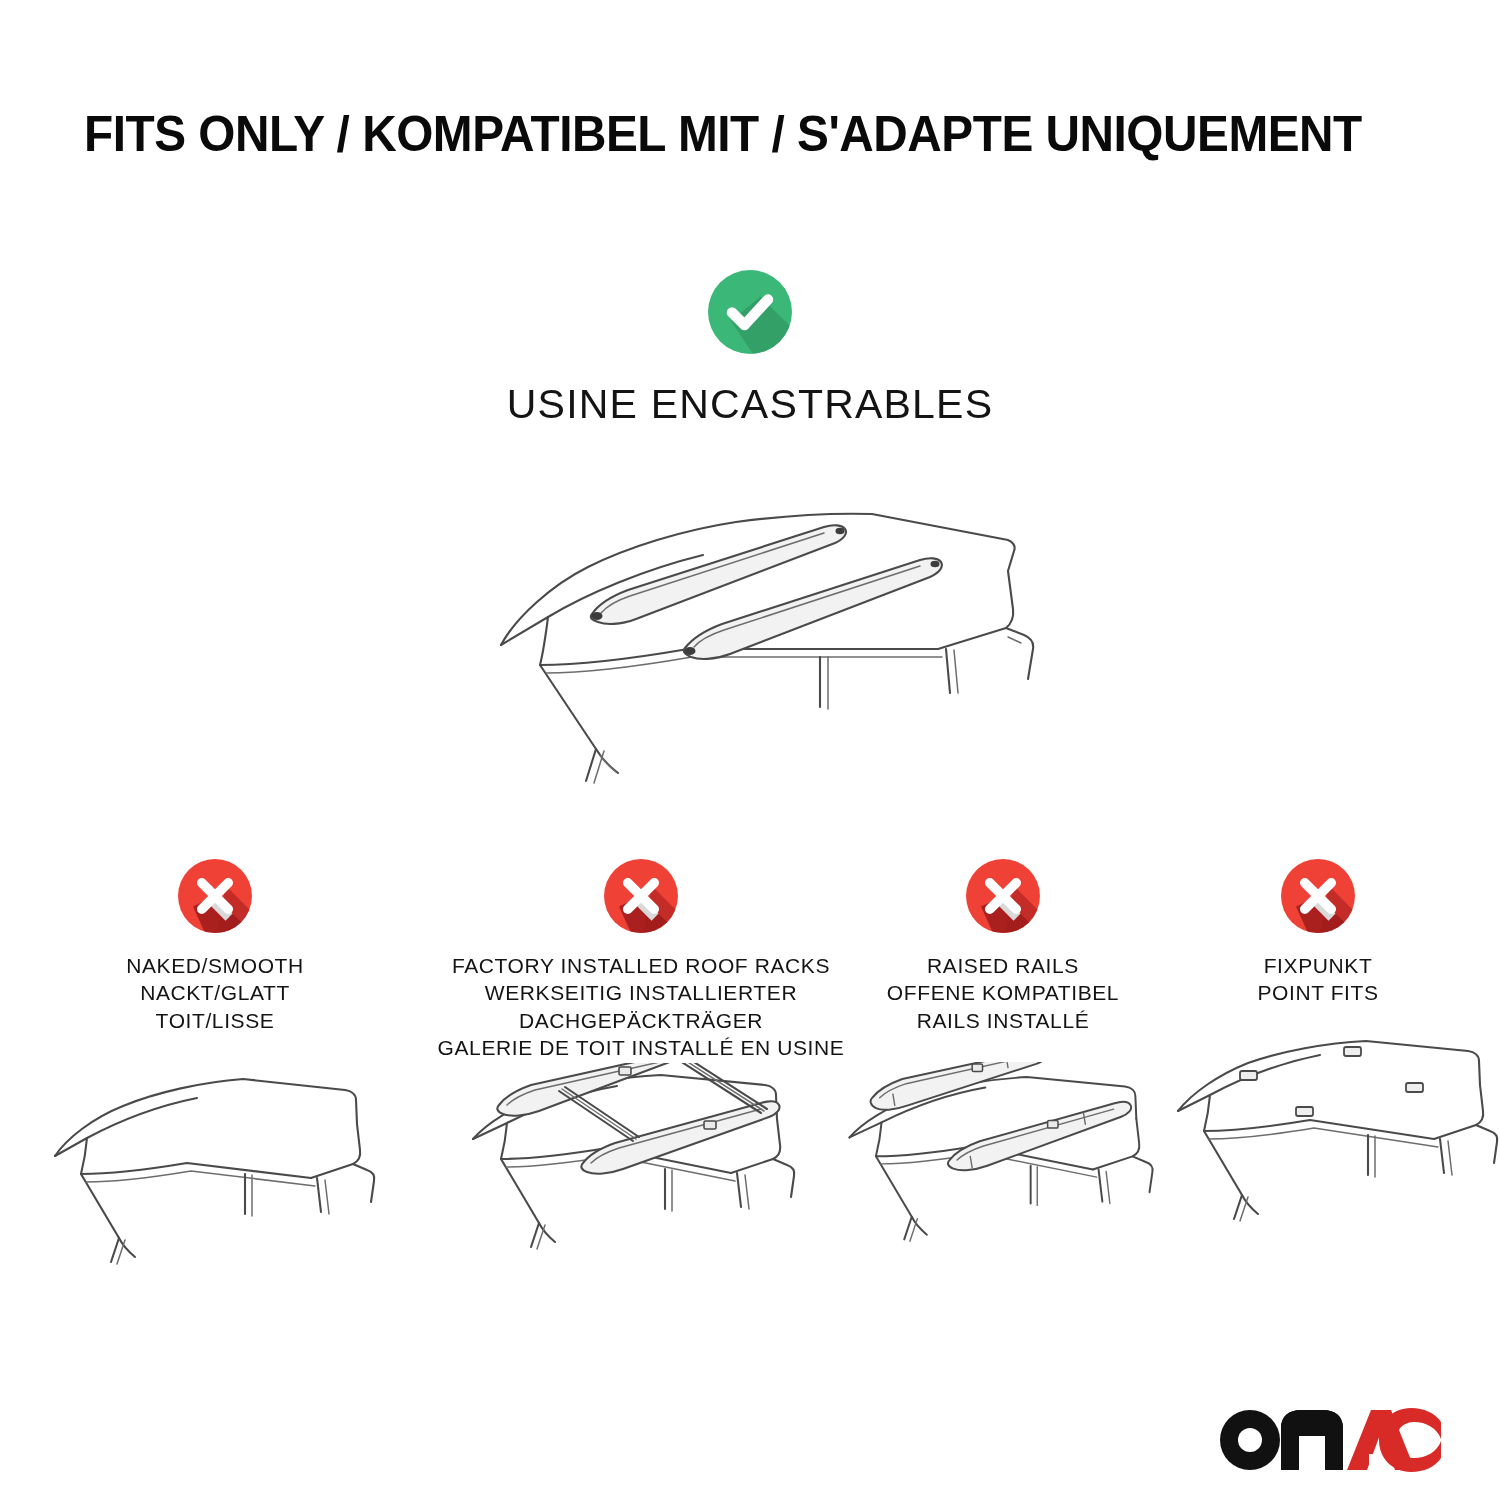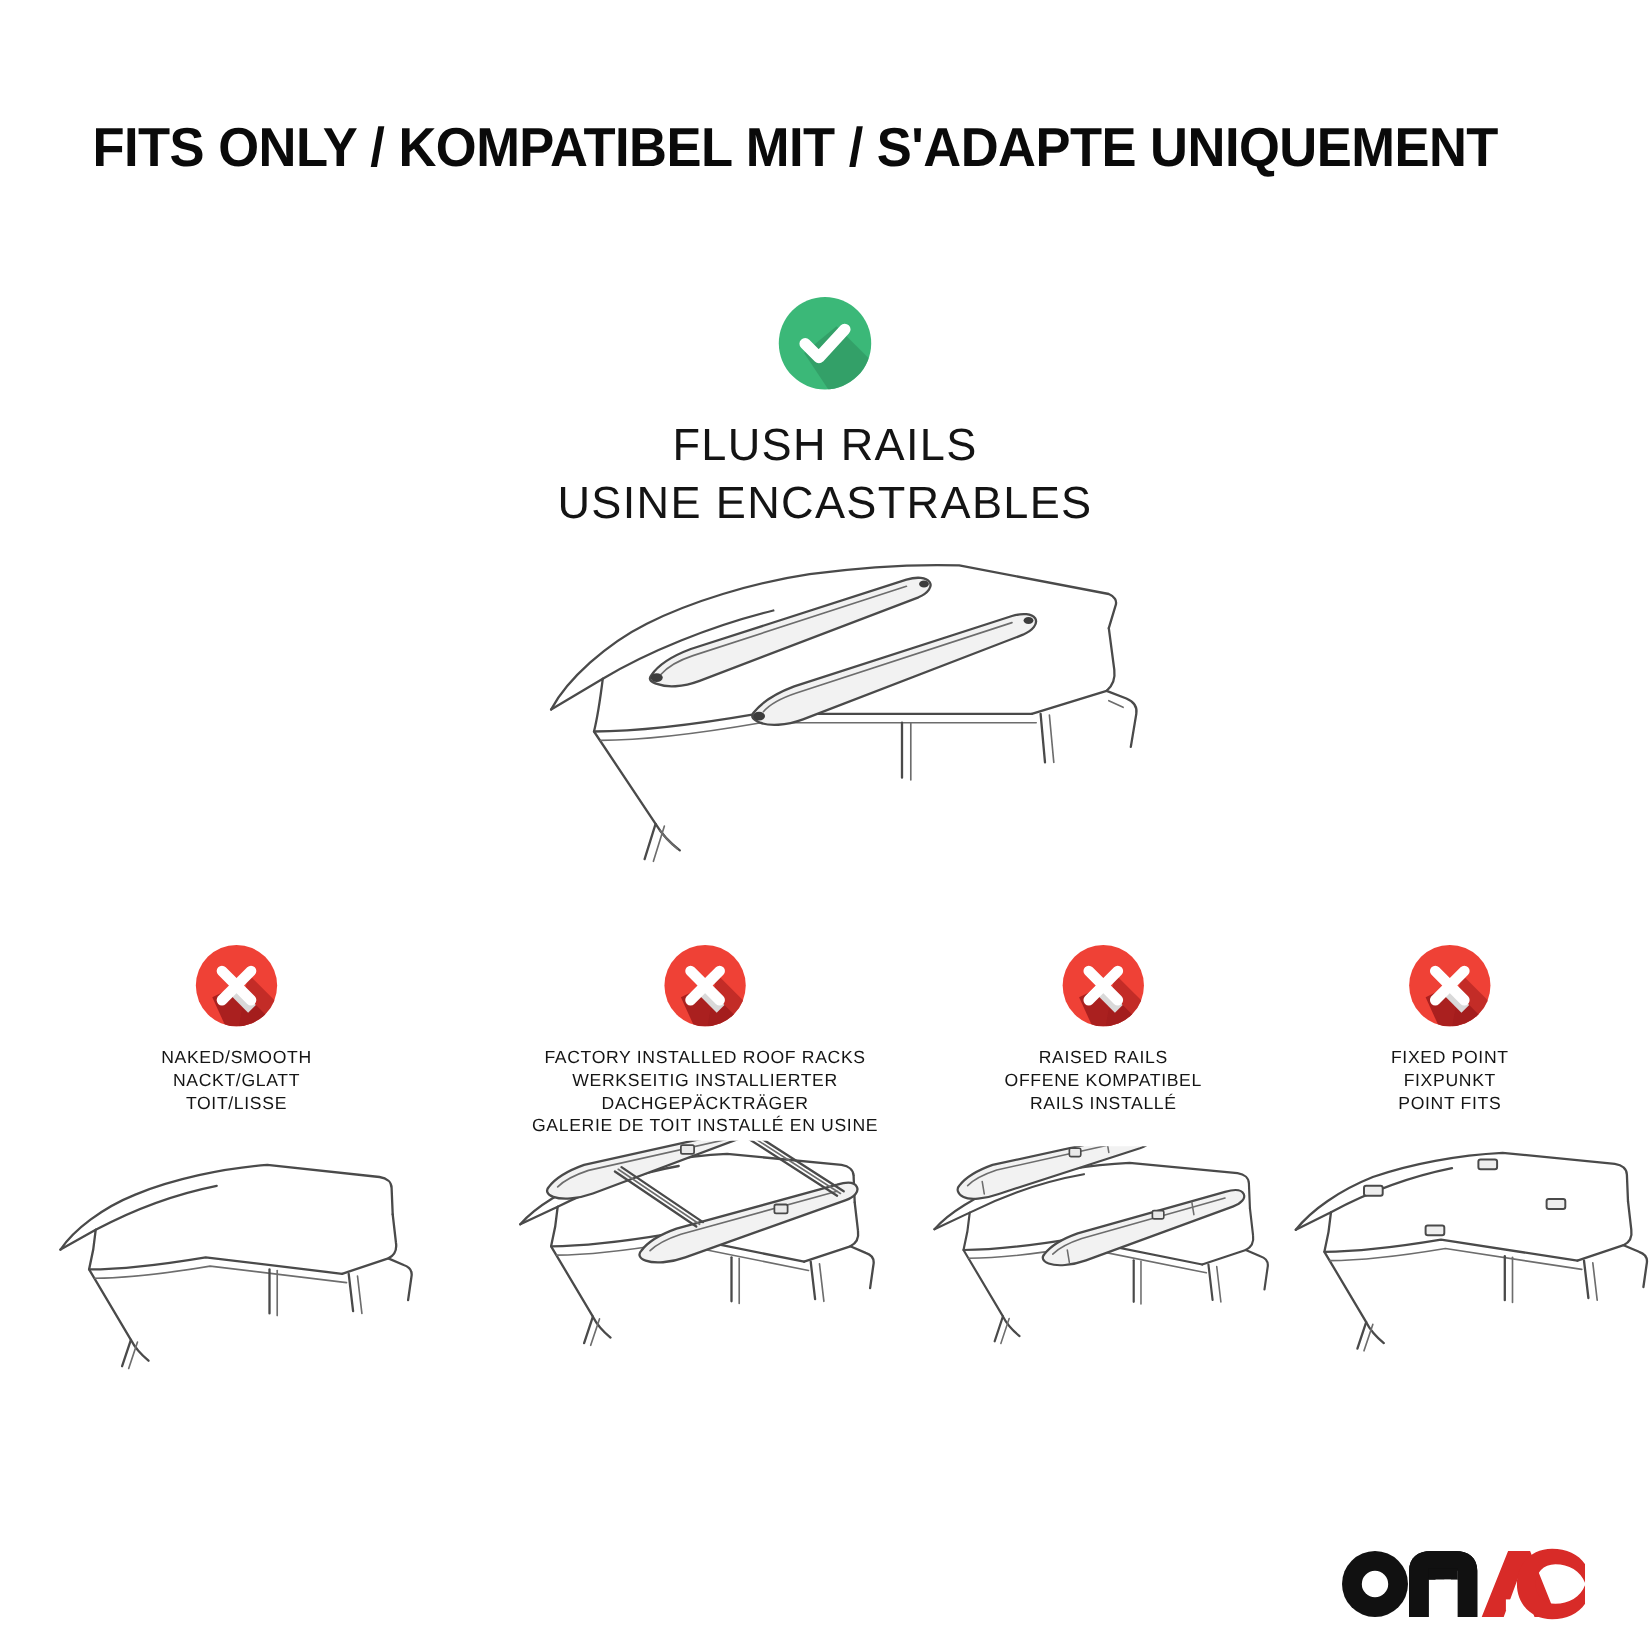--- a/index.html
+++ b/index.html
@@ -78,21 +78,21 @@
     text-align: center;
   }
   .fail-col .x-icon-wrap {
     width: 88px;
     height: 88px;
     margin: 0 auto;
     display: block;
   }
   .fail-label {
     margin-top: 12px;
-    font-size: 16px;
+    font-size: 21px;
     font-weight: 300;
     letter-spacing: 0.6px;
     color: #141414;
     line-height: 1.30;
   }
   .fail-label div { white-space: nowrap; }
   .fail-illo {
     margin: 0 auto;
     display: block;
   }
@@ -137,21 +137,20 @@
       </defs>
       <circle cx="50" cy="50" r="42" fill="#3bb878"></circle>
       <g clip-path="url(#ccirc)">
         <path d="M60.5,34.5 L95,69 L95,95 L55,95 L31,59 Z" fill="#2e9160" opacity="0.62"></path>
       </g>
       <path d="M32,50.5 L44.5,63 L68,37.5" fill="none" stroke="#ffffff" stroke-width="10.5" stroke-linecap="round" stroke-linejoin="round"></path>
     </svg>
   </span>
 
   <div id="primary-heading">
-    <div>FLUSH RAILS</div>
     <div>USINE ENCASTRABLES</div>
   </div>
 </div>
 
 <div id="primary-illustration">
   <svg viewBox="0 0 578 305" width="578" height="305">
 
     <path class="ink" d="M33,148 C48,120 84,88 120,70 C160,50 215,33 268,25 C320,18 370,16 404,17
                          L540,43 C545,45 548,49 546,54 L540,74"></path>
     <path class="ink" d="M33,148 L80,120 C78,136 76,152 72,168 L128,252 C134,262 142,270 150,276"></path>
@@ -367,21 +366,20 @@
           <path d="M62,38 L95,71 L95,95 L52,95 Z" fill="#9e1b1b" opacity="0.55"></path>
           <path d="M50,50 L70,70 L62,78 L42,58 Z" fill="#d9d9d9"></path>
         </g>
         <g stroke="#ffffff" stroke-width="11" stroke-linecap="round">
           <line x1="35" y1="35" x2="65" y2="65"></line>
           <line x1="65" y1="35" x2="35" y2="65"></line>
         </g>
       </svg>
     </span>
     <div class="fail-label">
-      <div>FIXED POINT</div>
       <div>FIXPUNKT</div>
       <div>POINT FITS</div>
     </div>
     <div class="illo-slot">
       <svg class="fail-illo" viewBox="0 0 340 230" width="340" height="230">
         <path class="ink" d="M10,76 C24,58 50,40 80,28 C114,16 158,8 198,6 L300,16
                              C307,17 311,21 311,26 L312,50"></path>
         <path class="ink" d="M10,76 L42,60 C41,72 39,84 36,96 L74,160 C78,168 84,174 90,179"></path>
         <path class="ink" d="M42,60 C72,44 112,28 152,20"></path>
         <path class="ink" d="M312,50 L315,76 C316,83 314,87 308,90 L266,104"></path>

